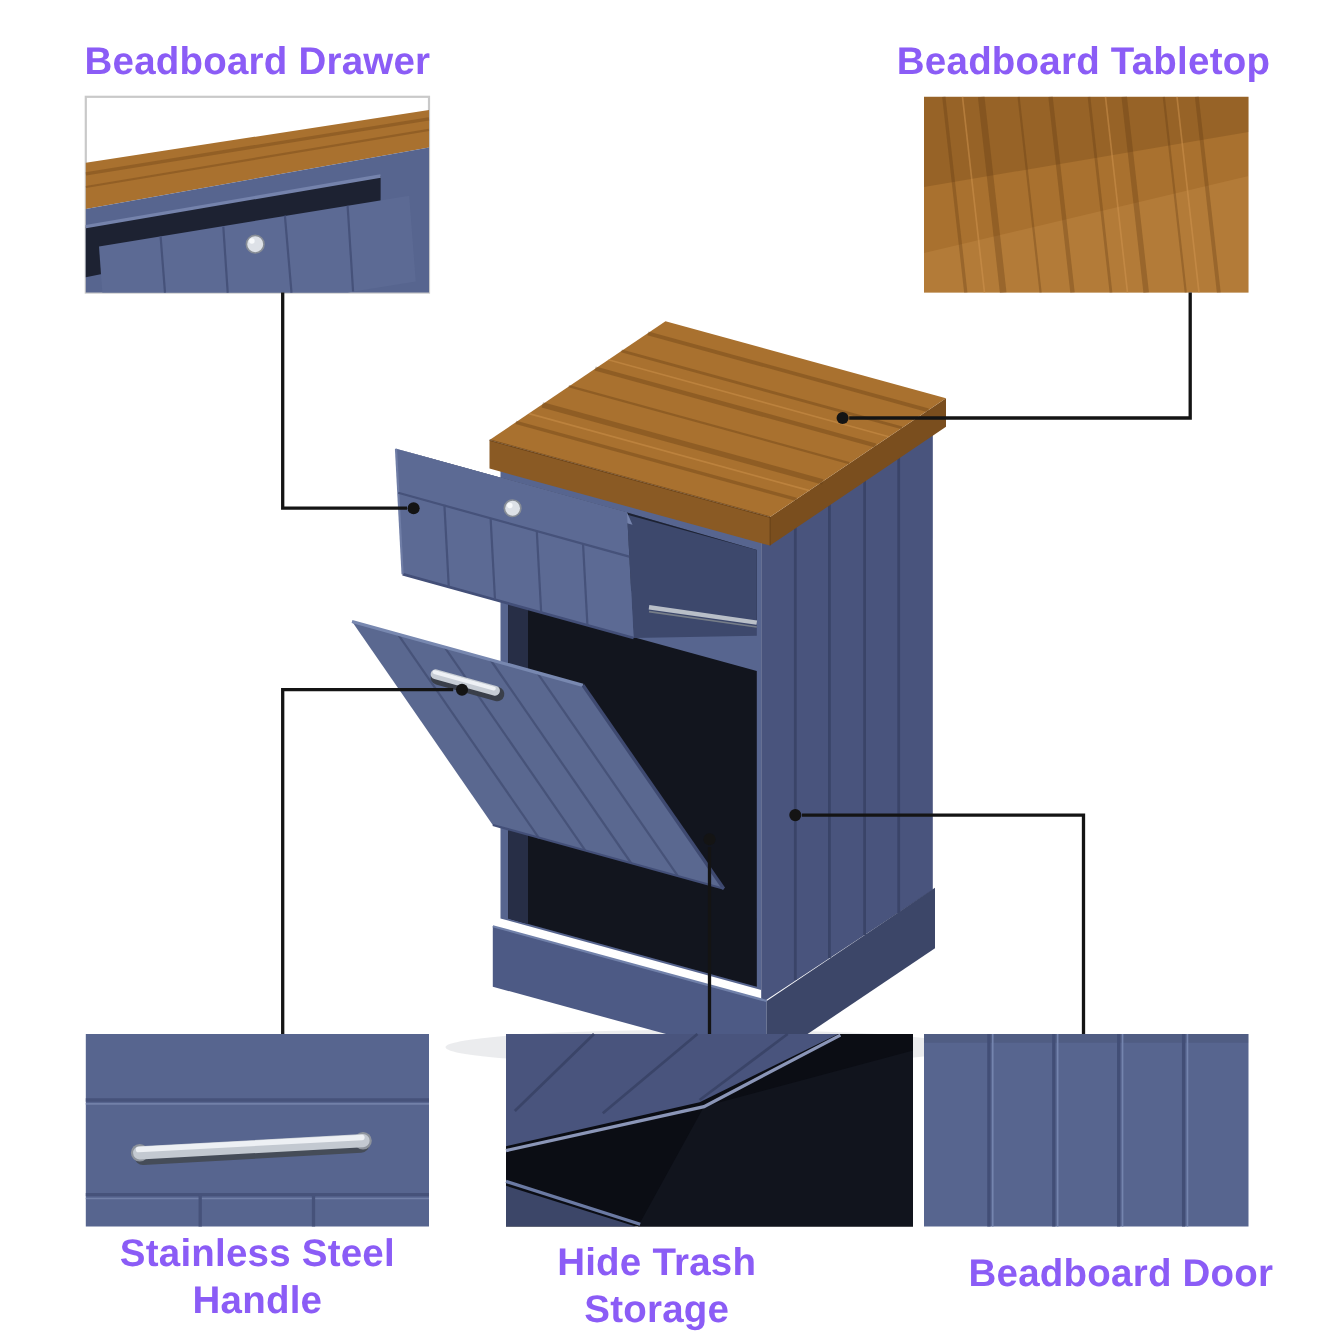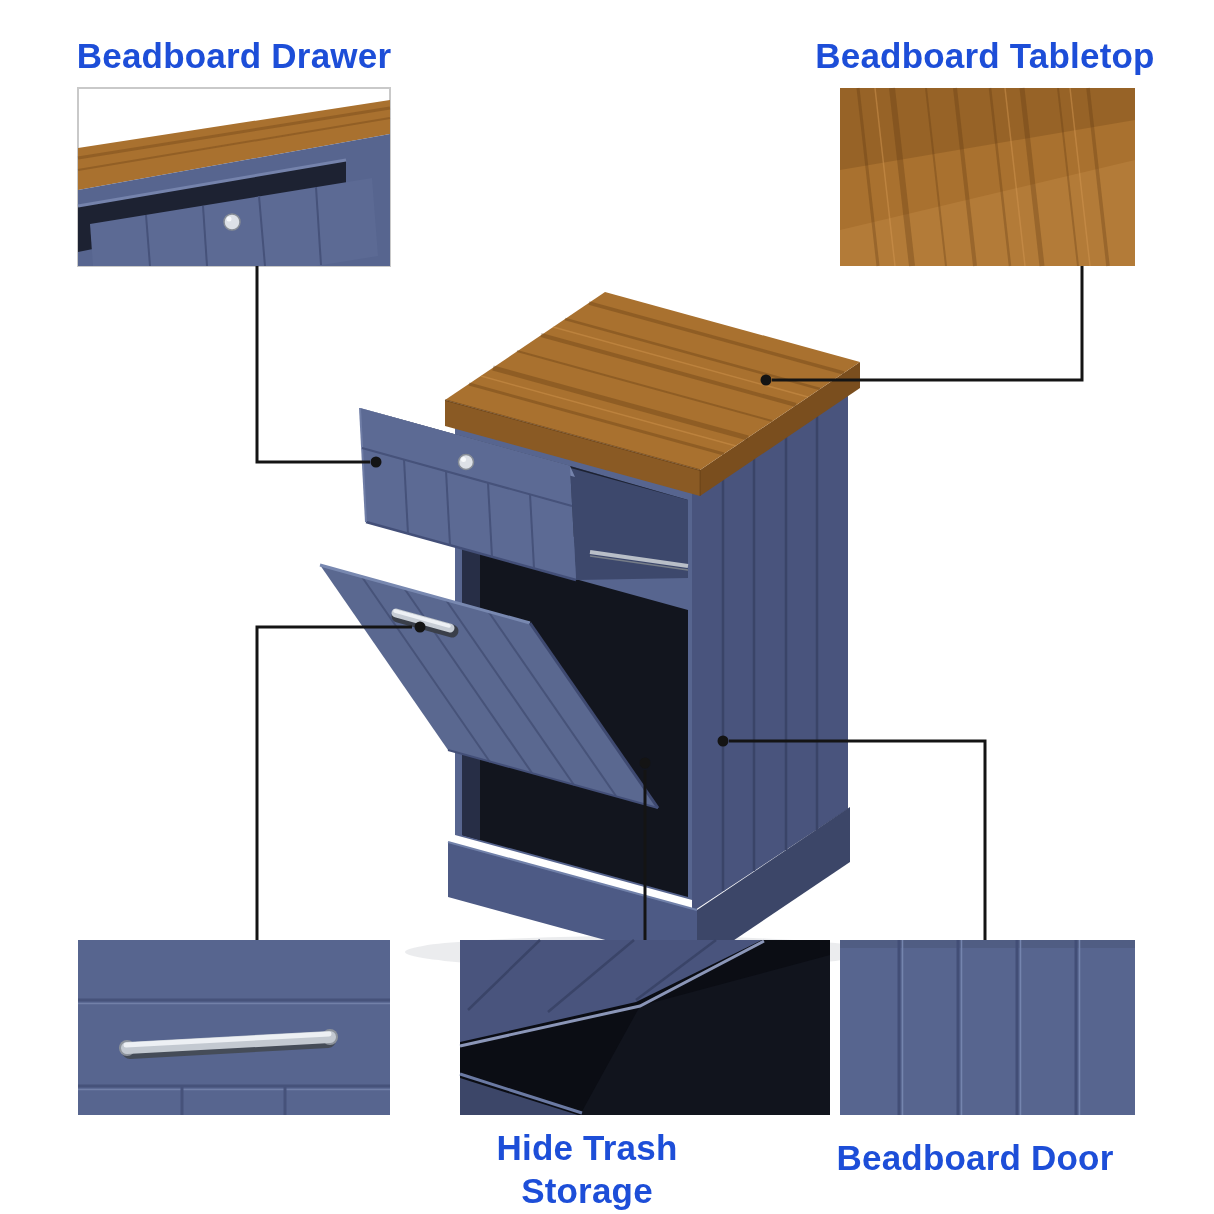--- a/index.html
+++ b/index.html
@@ -7,32 +7,32 @@
     position:relative;
     width:1214px;height:1214px;
     background:#ffffff;
     font-family:"Liberation Sans",sans-serif;
     overflow:hidden;
   }
   .canvas svg{position:absolute;left:0;top:0;}
   .label{
     position:absolute;
     font-weight:700;
-    color:#1d4ed8;
+    color:#8b5cf6;
     font-size:35px;
     line-height:1.24;
     text-align:center;
     letter-spacing:0.2px;
     user-select:none;
   }
   #lbl-drawer  {left:59px;  top:34px;   width:350px;}
   #lbl-tabletop{left:790px; top:34px;   width:390px;}
   #lbl-handle  {left:59px;  top:1118px; width:350px;}
-  #lbl-trash   {left:477px; top:1126px; width:220px;}
-  #lbl-door    {left:780px; top:1136px; width:390px;}
+  #lbl-trash   {left:487px; top:1126px; width:220px;}
+  #lbl-door    {left:824px; top:1136px; width:390px;}
 </style>
 </head>
 <body>
 
 <div class="canvas">
 
   <svg width="1214" height="1214" viewBox="0 0 1214 1214">
 
     <g>
       <ellipse cx="640" cy="952" rx="235" ry="16" fill="rgba(60,65,90,0.10)"></ellipse>
@@ -204,17 +204,18 @@
       <circle cx="420" cy="627" r="5.5"></circle>
       <circle cx="645" cy="763" r="5.5"></circle>
       <circle cx="723" cy="741" r="5.5"></circle>
     </g>
   </svg>
 
   <div class="label" id="lbl-drawer">Beadboard Drawer</div>
 
   <div class="label" id="lbl-tabletop">Beadboard Tabletop</div>
 
+  <div class="label" id="lbl-handle">Stainless Steel Handle</div>
 
   <div class="label" id="lbl-trash">Hide Trash Storage</div>
 
   <div class="label" id="lbl-door">Beadboard Door</div>
 </div>
 
 </body></html>

